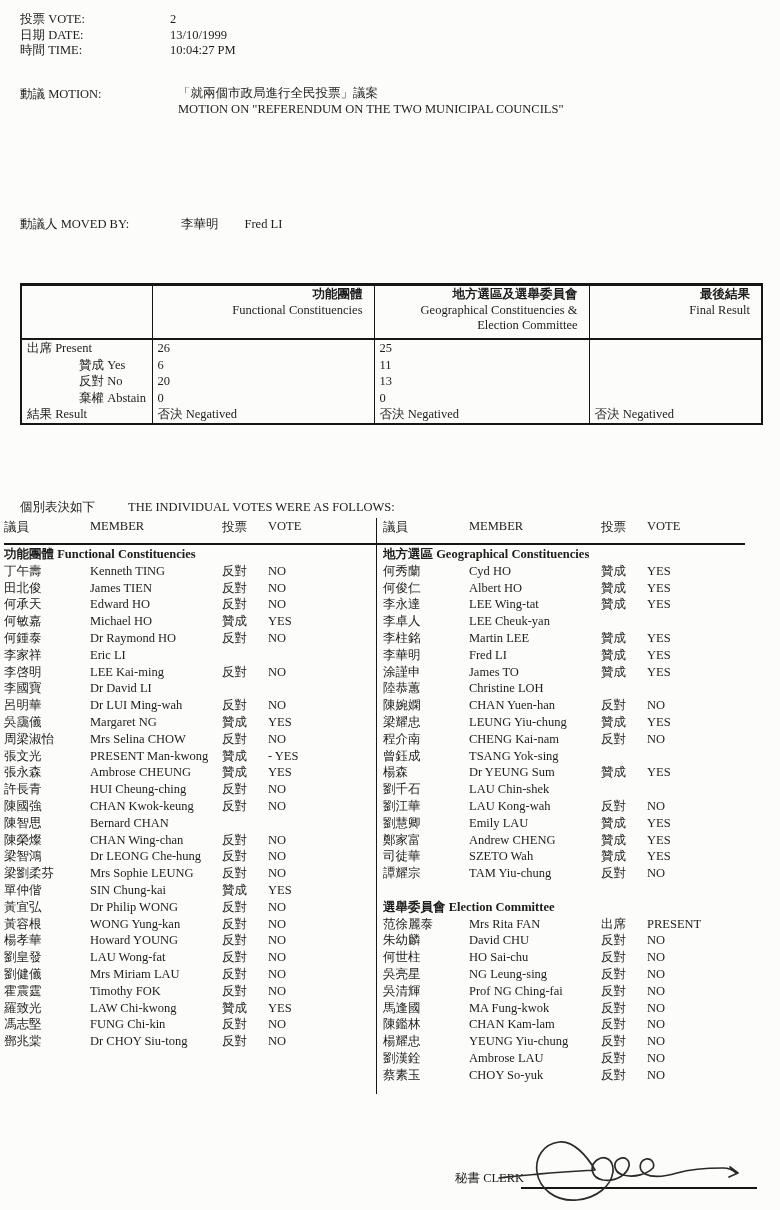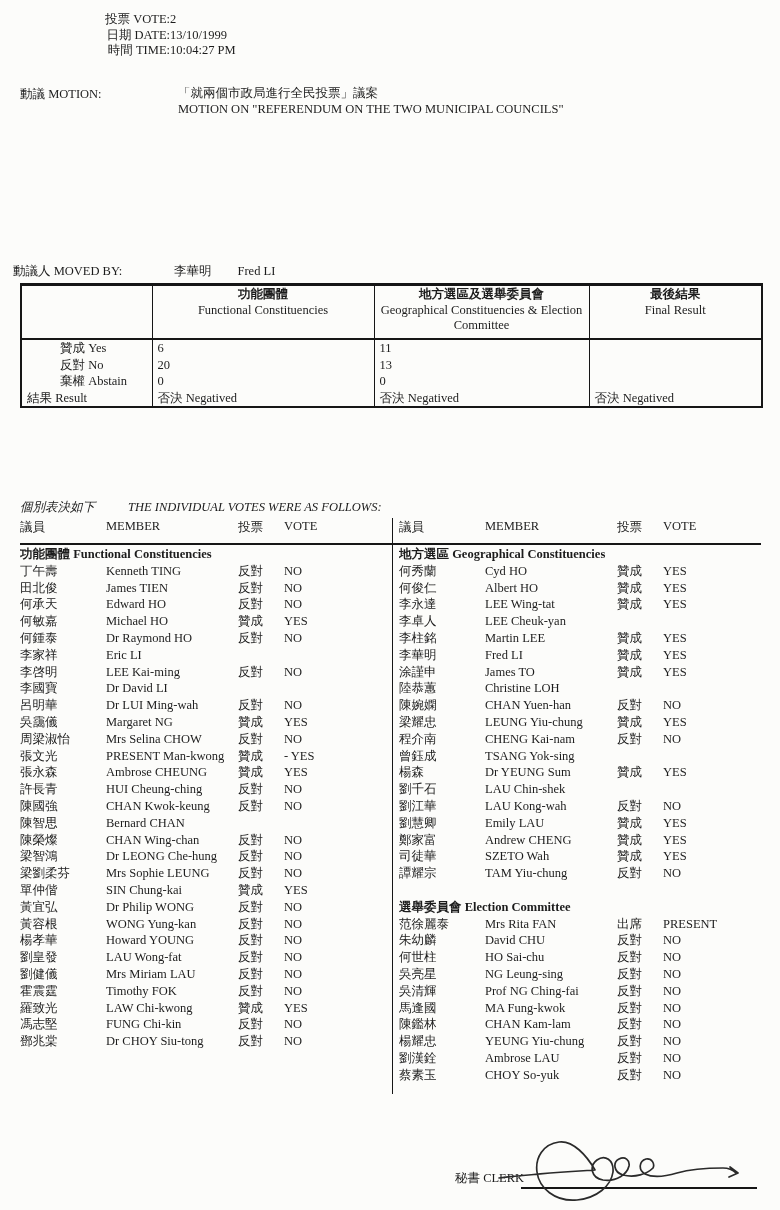--- a/index.html
+++ b/index.html
@@ -7,55 +7,55 @@
     width:780px;height:1210px;position:relative;
     background:#fcfcfa;color:#1c1c1c;
     font-family:"Liberation Serif","DejaVu Serif",serif;
     font-size:12.5px;
   }
   .abs{position:absolute;}
 
   
   .meta{left:20px;top:12px;}
   .meta-row{display:flex;line-height:15.5px;}
-  .meta-row .lbl{width:150px;text-align:right;}
+  .meta-row .lbl{width:150px;}
 
   
   .motion{left:20px;top:86px;display:flex;}
   .motion .lbl{width:158px;flex:0 0 158px;}
   .motion .val div{line-height:15.5px;}
 
   
-  .movedby{left:13px;top:216px;display:flex;line-height:16px;margin-top:47px;}
+  .movedby{left:20px;top:216px;display:flex;line-height:16px;}
   .movedby .lbl{width:161px;}
   .movedby .zh{margin-right:26px;}
 
   
   table.summary{left:20px;top:283px;width:741px;border-collapse:collapse;table-layout:fixed;}
   table.summary{border:2px solid #161616;border-top:3px solid #161616;}
   table.summary col.c0{width:131px;} table.summary col.c1{width:222px;}
   table.summary col.c2{width:215px;} table.summary col.c3{width:173px;}
   table.summary th{
     border:1px solid #161616;border-bottom:2px solid #161616;
-    text-align:center;vertical-align:top;font-weight:normal;
-    padding:1px 5px;height:50px;line-height:15.5px;margin-top:40px;
+    text-align:right;vertical-align:top;font-weight:normal;
+    padding:1px 11px;height:50px;line-height:15.5px;margin-top:40px;
   }
   table.summary th .zh{font-weight:bold;}
   table.summary td{
     border-left:1px solid #161616;border-right:1px solid #161616;
     padding:0 5px;line-height:16.6px;vertical-align:top;
   }
   table.summary tr.result td{}
-  td.row-label.indent{padding-left:38px;}
+  td.row-label.indent{padding-left:57px;}
 
   
-  .iv-heading{left:20px;top:499px;display:flex;line-height:16px;font-style:italic;}
+  .iv-heading{left:20px;top:499px;display:flex;line-height:16px;}
   .iv-heading .zh{width:108px;}
 
-  .lists{left:20px;top:516px;width:741px;height:578px;}
+  .lists{left:4px;top:516px;width:741px;height:578px;}
   .hdr-rule{position:absolute;left:0;top:27px;width:741px;border-top:2px solid #161616;}
   .col-divider{position:absolute;left:372px;top:2px;height:576px;border-left:1.5px solid #161616;}
 
   .vote-list{position:absolute;top:0;}
   .vote-list.left{left:0;width:364px;}
   .vote-list.right{left:379px;width:362px;}
 
   .vgrid{display:grid;grid-template-columns:86px 132px 46px 1fr;}
   .list-header{height:30px;padding-top:3px;box-sizing:border-box;}
   .vote-row,.section-title,.spacer-row{height:16.8px;line-height:16.8px;overflow:hidden;}
@@ -118,20 +118,26 @@
         <div class="en">Geographical Constituencies &amp; Election Committee</div>
       </th>
       <th>
         <div class="zh">最後結果</div>
         <div class="en">Final Result</div>
       </th>
     </tr>
   </thead>
   <tbody id="summary-body">
       <tr>
+        <td class="row-label">出席 Present</td>
+        <td>26</td>
+        <td>25</td>
+        <td></td>
+      </tr>
+      <tr>
         <td class="row-label indent">贊成 Yes</td>
         <td>6</td>
         <td>11</td>
         <td></td>
       </tr>
       <tr>
         <td class="row-label indent">反對 No</td>
         <td>20</td>
         <td>13</td>
         <td></td>

